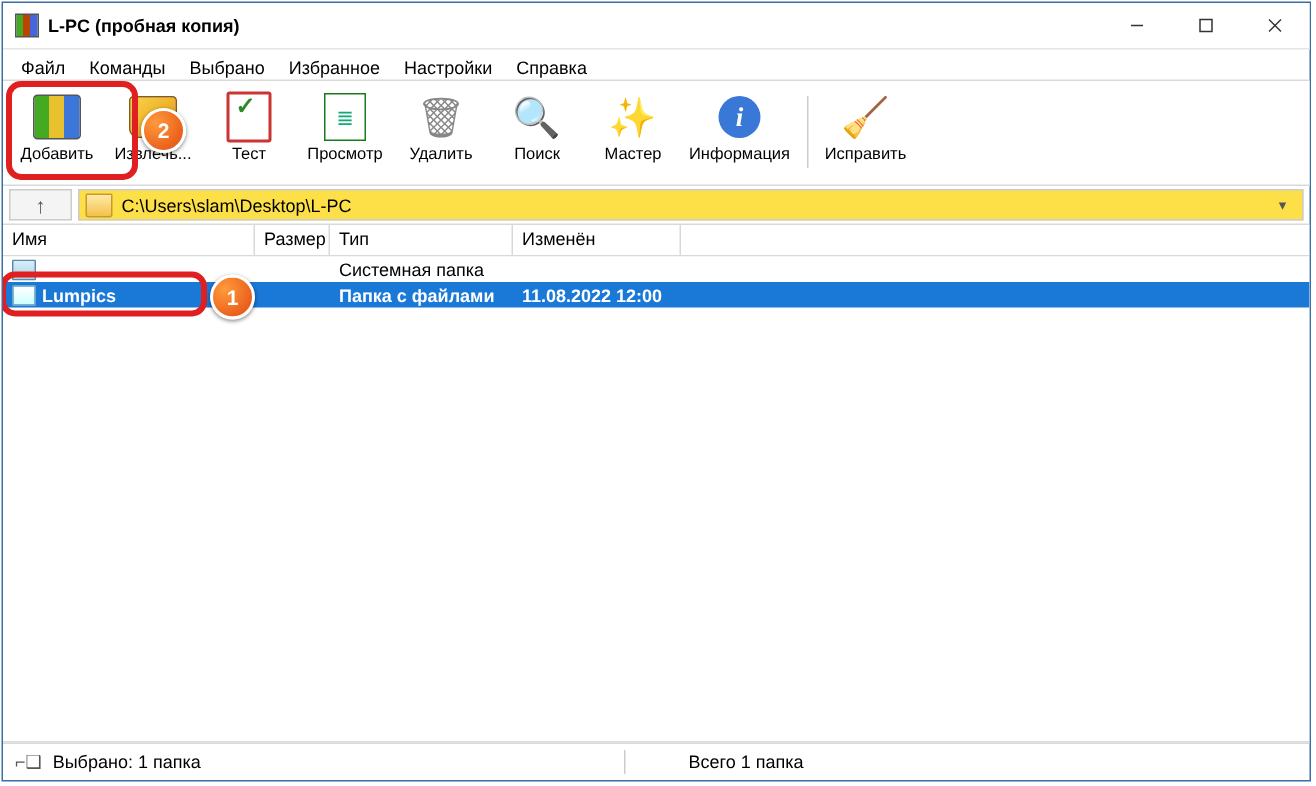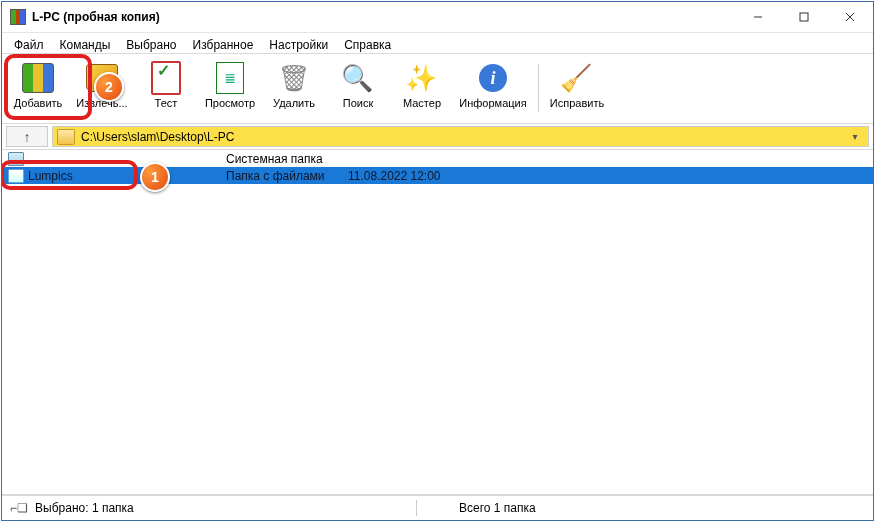--- a/index.html
+++ b/index.html
@@ -214,21 +214,21 @@
     height:17px;display:flex;align-items:center;font-size:12px;
   }
   .cell{box-sizing:border-box;padding:0 6px;overflow:hidden;white-space:nowrap;}
   .cell.c-name{display:flex;align-items:center;gap:4px;}
   .folder-ico{
     width:14px;height:12px;
     background:linear-gradient(#d8eef8,#a9d4e8);
     border:1px solid #5a8aa8;
     border-radius:1px;
   }
-  .row.selected{background:#1a78d7;color:#0f172a;}
+  .row.selected{background:#1a78d7;color:#ffffff;font-weight:bold;}
   .row.selected .folder-ico{filter:brightness(1.2);}
 
   
   .status{
     height:24px;
     display:flex;align-items:center;
     border-top:1px solid #d9d9d9;
     font-size:12px;
   }
   .status .seg{padding:0 8px;}
@@ -334,20 +334,26 @@
       <div class="ficon"></div>
       <span>C:\Users\slam\Desktop\L-PC</span>
       <div style="flex:1"></div>
       <div class="addr-drop">
         <span>▾</span>
       </div>
     </div>
   </div>
 
   <div class="filelist">
+    <div class="cols">
+      <div class="col c-name">Имя</div>
+      <div class="col c-size">Размер</div>
+      <div class="col c-type">Тип</div>
+      <div class="col c-mod">Изменён</div>
+    </div>
     <div class="rowarea">
       <div class="row">
         <div class="cell c-name">
           <div class="folder-ico"></div>
           <span>..</span>
         </div>
         <div class="cell c-size"></div>
         <div class="cell c-type">Системная папка</div>
         <div class="cell c-mod"></div>
       </div>

